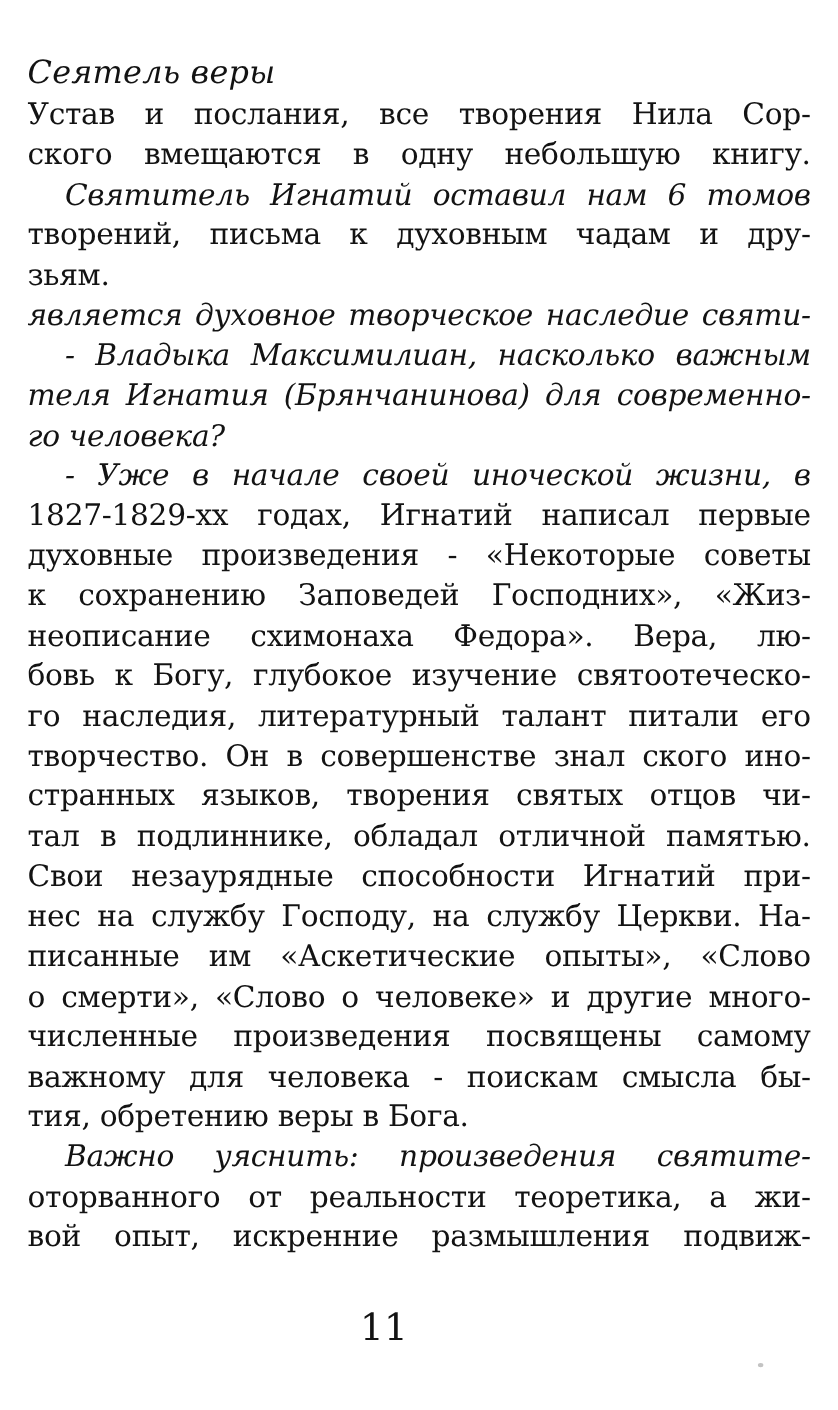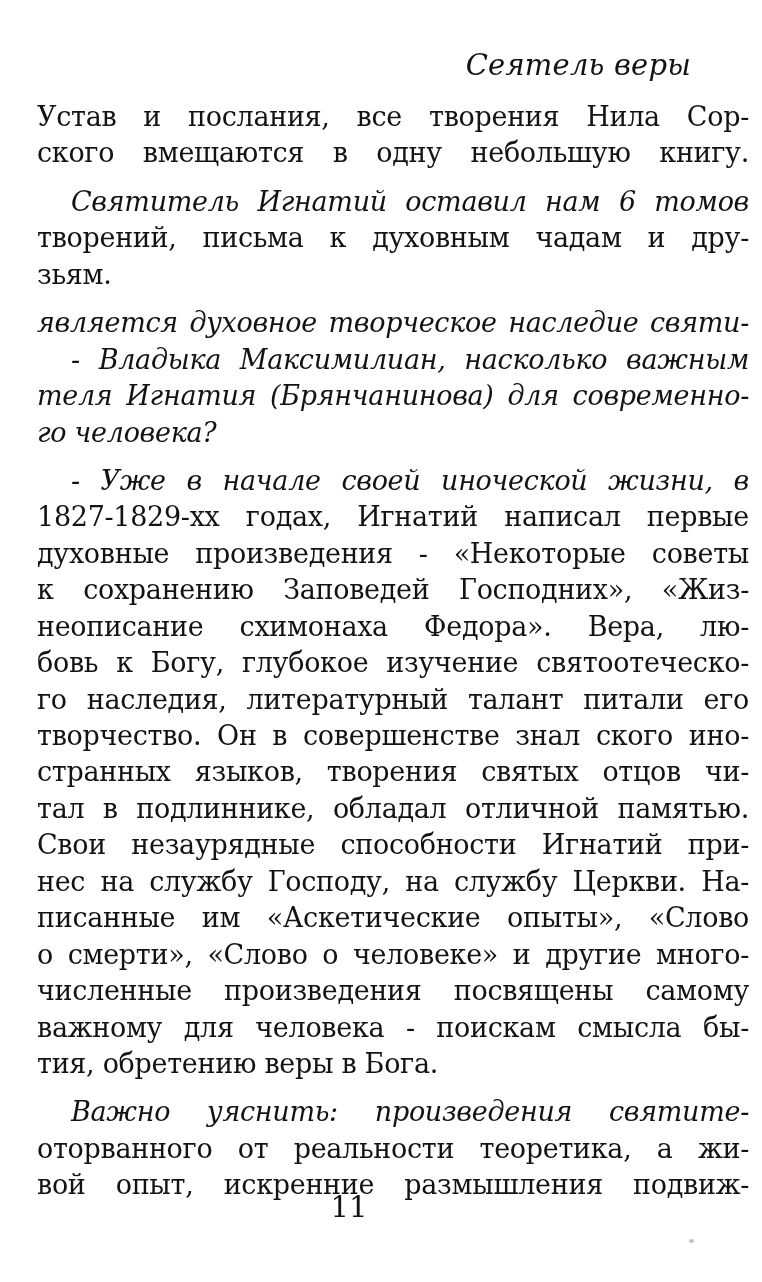--- a/index.html
+++ b/index.html
@@ -16,34 +16,34 @@
     font-family: "DejaVu Serif", serif;
     overflow: hidden;
   }
   .runhead {
     position: absolute;
     top: 44px;
     left: 25px;
     width: 712px;
     box-sizing: border-box;
     padding-right: 46px;
-    text-align: right;
+    text-align: left;
     font-style: italic;
     font-size: 29px;
     line-height: 42px;
     letter-spacing: 0.2px;
   }
   .textbody {
     position: absolute;
     top: 87px;
     left: 25px;
     width: 712px;
   }
   .para {
-    margin: 12px;
+    margin: 0;
   }
   .para.italic .line {
     font-style: italic;
   }
   .line {
     box-sizing: border-box;
     width: 712px;
     height: 36.45px;
     overflow: hidden;
     font-size: 27px;
@@ -59,21 +59,21 @@
   .line.indent {
     padding-left: 34px;
     font-style: italic;
   }
   .pagenum {
     position: absolute;
     top: 1189px;
     left: 25px;
     width: 648px;
     text-align: center;
-    font-size: 29px;
+    font-size: 34px;
     line-height: 36px;
   }
   .speck {
     position: absolute;
     left: 689px;
     top: 1239px;
     width: 5px;
     height: 4px;
     background: #c3c3c3;
     border-radius: 50%;

